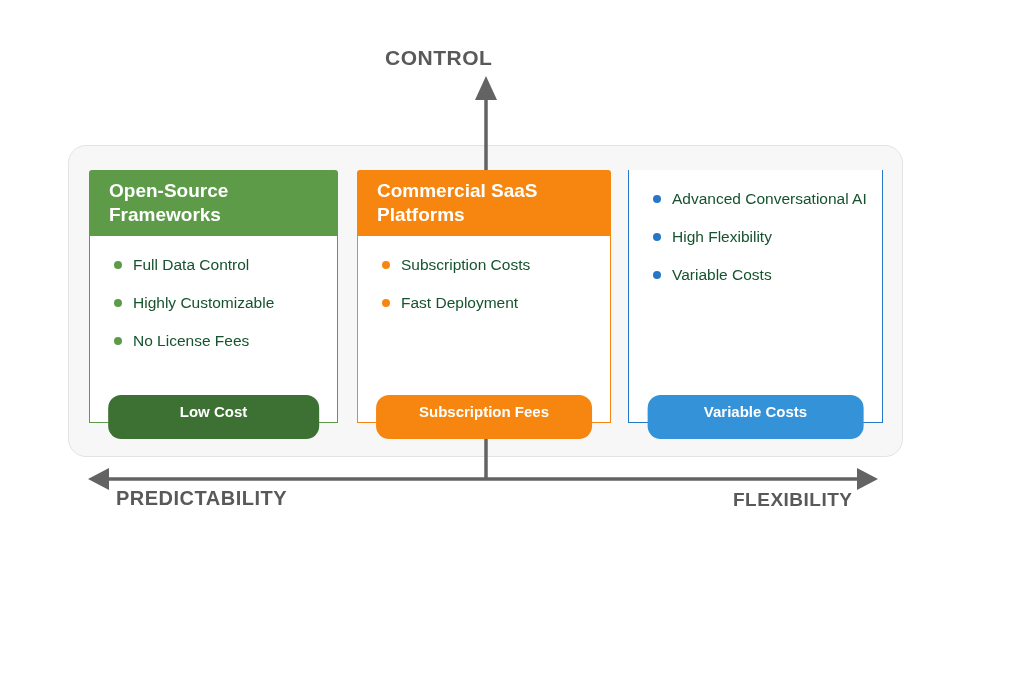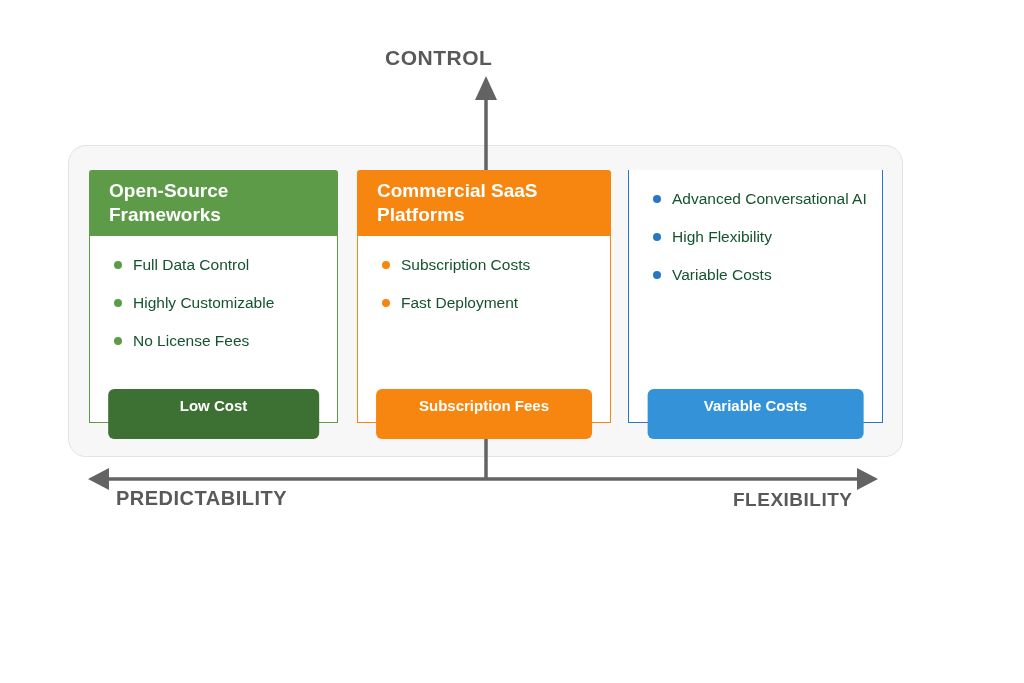--- a/index.html
+++ b/index.html
@@ -54,21 +54,21 @@
     display: flex; align-items: center; gap: 11px;
     font-size: 15.5px; color: #14532d; margin-bottom: 14px; height: 24px;
     white-space: nowrap;
   }
   .dot {
     width: 8px; height: 8px; border-radius: 50%;
     background: var(--theme); flex: 0 0 auto;
   }
   .card-badge {
     position: absolute; left: 50%; bottom: -16px; transform: translateX(-50%);
-    width: 85%; height: 50px; line-height: 33px; border-radius: 6px;
+    width: 85%; height: 44px; line-height: 33px; border-radius: 13px;
     background: var(--badge); color: #ffffff; text-align: center;
     font-size: 15px; font-weight: bold; white-space: nowrap;
   }
 </style>
 </head>
 <body>
 
 <div>
 
   <svg class="axes-svg" viewBox="0 0 1024 683" xmlns="http://www.w3.org/2000/svg">

